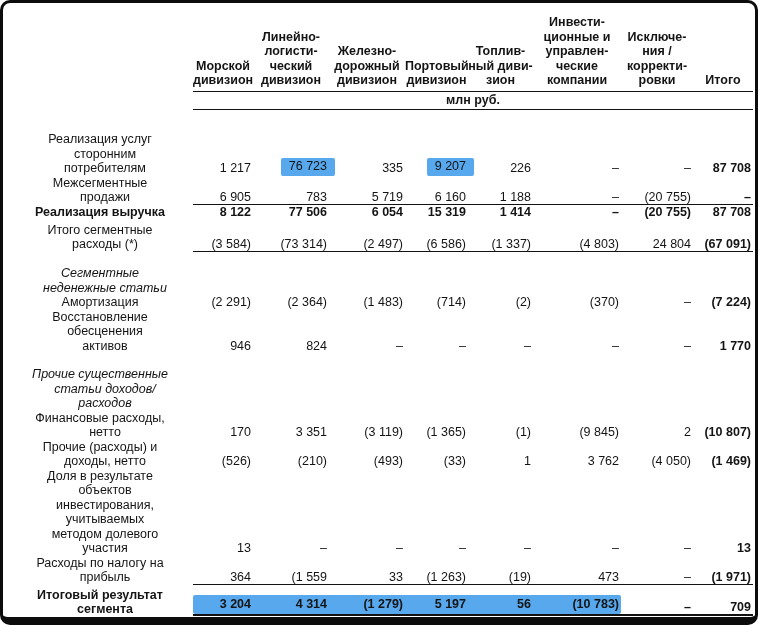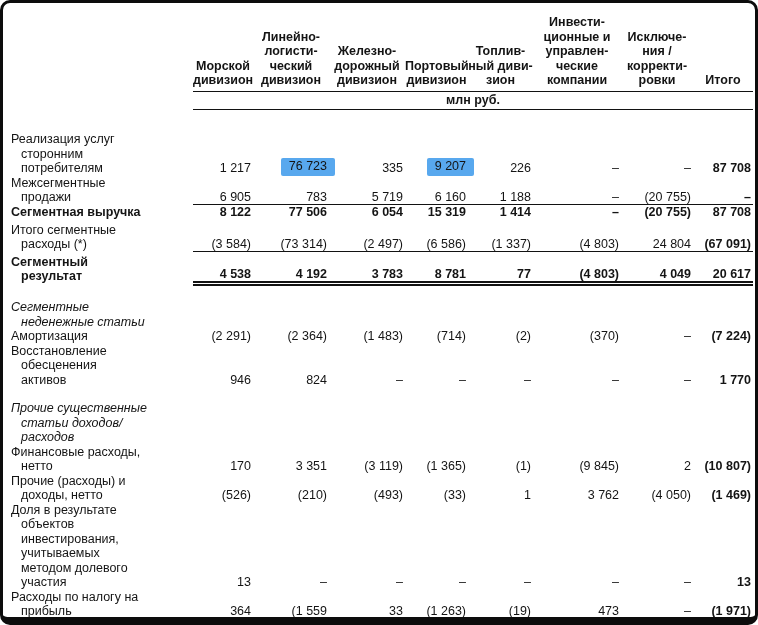--- a/index.html
+++ b/index.html
@@ -7,21 +7,21 @@
     width:758px;height:625px;box-sizing:border-box;
     border:3px solid #0c0c0c;border-bottom-width:8px;border-radius:10px;
     padding:12px 8px 0 8px;overflow:hidden;background:#fff;
     font-family:"Liberation Sans","DejaVu Sans",sans-serif;color:#141414;
   }
   table{width:100%;border-collapse:collapse;table-layout:fixed;font-size:12.5px;line-height:1.16;}
   th,td{padding:0;vertical-align:bottom;font-weight:400;}
   thead th{font-weight:700;text-align:center;white-space:pre-line;padding-bottom:3px;}
   thead th.numh{border-bottom:1.5px solid #121212;}
   tr.unit td{font-weight:700;text-align:center;border-bottom:1.5px solid #121212;padding:1px 0 2px 0;}
-  td.label{text-align:left;white-space:pre-line;padding-left:10px;text-indent:-10px;padding-right:4px;}
+  td.label{text-align:center;white-space:pre-line;padding-left:10px;text-indent:-10px;padding-right:4px;}
   td.num{text-align:right;white-space:nowrap;padding-right:2px;}
   .b{font-weight:700;}
   .i{font-style:italic;}
   tr.rule td:not(.label){border-bottom:1.5px solid #121212;}
   tr.dbl td:not(.label){border-bottom:5px double #121212;}
   tr.gap td{height:14px;}
   tr.toppad td{padding-top:3px;}
   .hl{display:inline-block;background:var(--hl);padding:1px 8px 2px 8px;margin-right:-8px;border-radius:2px;margin-top:45px;}
   td.barcell{padding:0;}
   td.barcell .bar{background:var(--hl);padding:2px 2px 3px 0;text-align:right;white-space:nowrap;}
@@ -97,21 +97,21 @@
           <td class="num">6 905</td>
           <td class="num">783</td>
           <td class="num">5 719</td>
           <td class="num">6 160</td>
           <td class="num">1 188</td>
           <td class="num">–</td>
           <td class="num">(20 755)</td>
           <td class="num b">–</td>
         </tr>
         <tr>
-          <td class="label b">Сегментная выручка</td>
+          <td class="label b">Реализация выручка</td>
           <td class="num b">8 122</td>
           <td class="num b">77 506</td>
           <td class="num b">6 054</td>
           <td class="num b">15 319</td>
           <td class="num b">1 414</td>
           <td class="num b">–</td>
           <td class="num b">(20 755)</td>
           <td class="num b">87 708</td>
         </tr>
         <tr class="rule toppad">
@@ -119,32 +119,20 @@
 расходы (*)</td>
           <td class="num">(3 584)</td>
           <td class="num">(73 314)</td>
           <td class="num">(2 497)</td>
           <td class="num">(6 586)</td>
           <td class="num">(1 337)</td>
           <td class="num">(4 803)</td>
           <td class="num">24 804</td>
           <td class="num b">(67 091)</td>
         </tr>
-        <tr class="dbl toppad">
-          <td class="label b">Сегментный
-результат</td>
-          <td class="num b">4 538</td>
-          <td class="num b">4 192</td>
-          <td class="num b">3 783</td>
-          <td class="num b">8 781</td>
-          <td class="num b">77</td>
-          <td class="num b">(4 803)</td>
-          <td class="num b">4 049</td>
-          <td class="num b">20 617</td>
-        </tr>
         <tr class="gap">
           <td colspan="9"></td>
         </tr>
         <tr>
           <td class="label i">Сегментные
 неденежные статьи</td>
           <td class="num"></td>
           <td class="num"></td>
           <td class="num"></td>
           <td class="num"></td>

